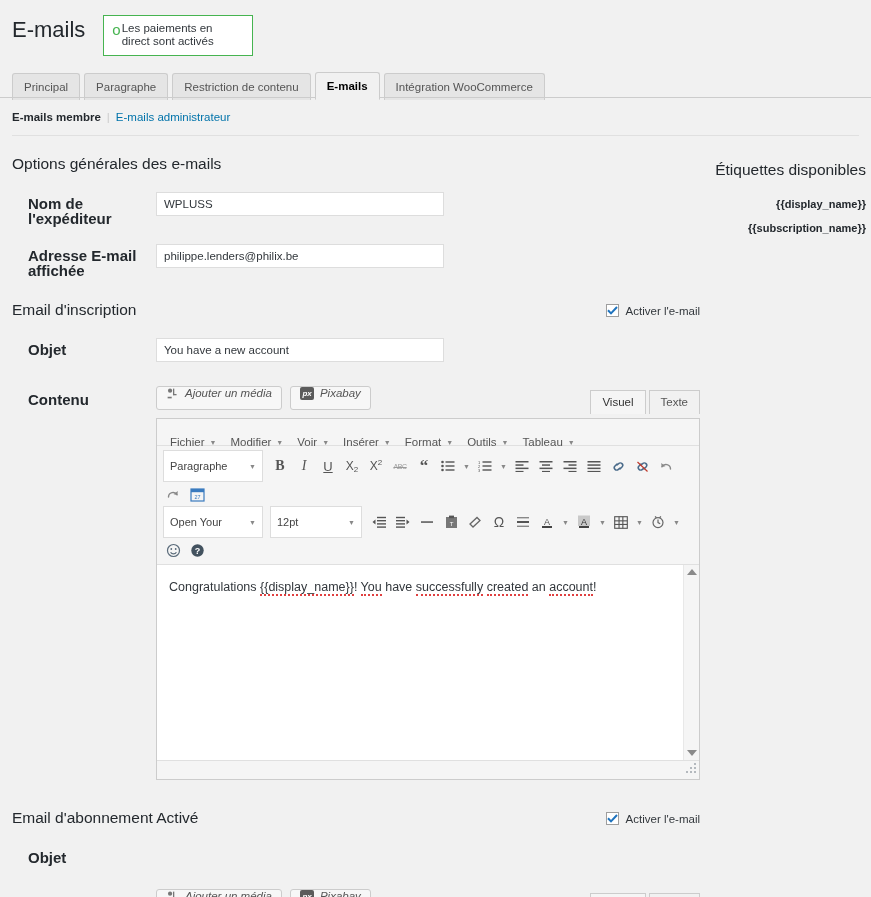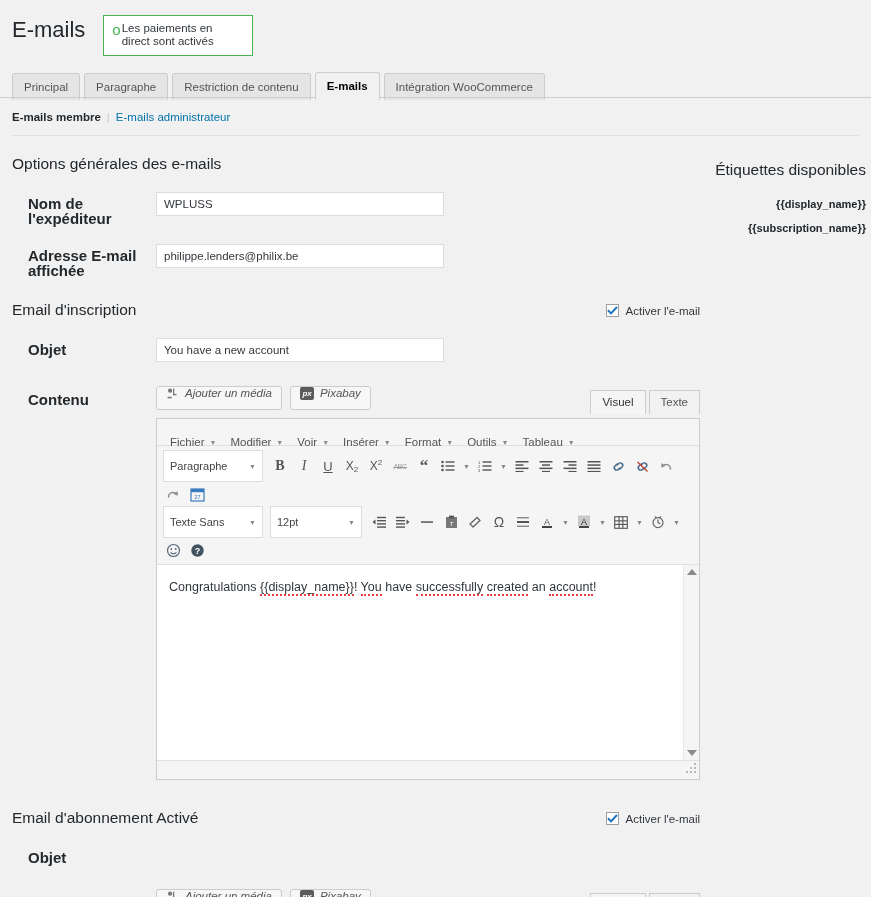--- a/index.html
+++ b/index.html
@@ -425,21 +425,21 @@
                   <svg width="15" height="15" viewBox="0 0 15 15">
                     <rect x="1" y="2" width="13" height="12" fill="none" stroke="#3a7bbf" stroke-width="1.2"></rect>
                     <rect x="1" y="2" width="13" height="3.2" fill="#3a7bbf"></rect>
                     <text x="7.5" y="12" font-size="5.4" fill="#3a7bbf" text-anchor="middle" font-family="Liberation Sans, sans-serif">27</text>
                   </svg>
                 </div>
               </div>
 
               <div class="tb-row">
                 <div class="tb-select sel-font">
-                  <span>Texte Sans</span>
+                  <span>Open Your</span>
                   <span class="caret">▼</span>
                 </div>
                 <div class="tb-select sel-size">
                   <span>12pt</span>
                   <span class="caret">▼</span>
                 </div>
                 <div class="tb-btn">
                   <svg width="14" height="12" viewBox="0 0 14 12">
                     <rect x="5" y="0.8" width="9" height="1.4" fill="#555"></rect>
                       <rect x="5" y="4" width="9" height="1.4" fill="#555"></rect>

